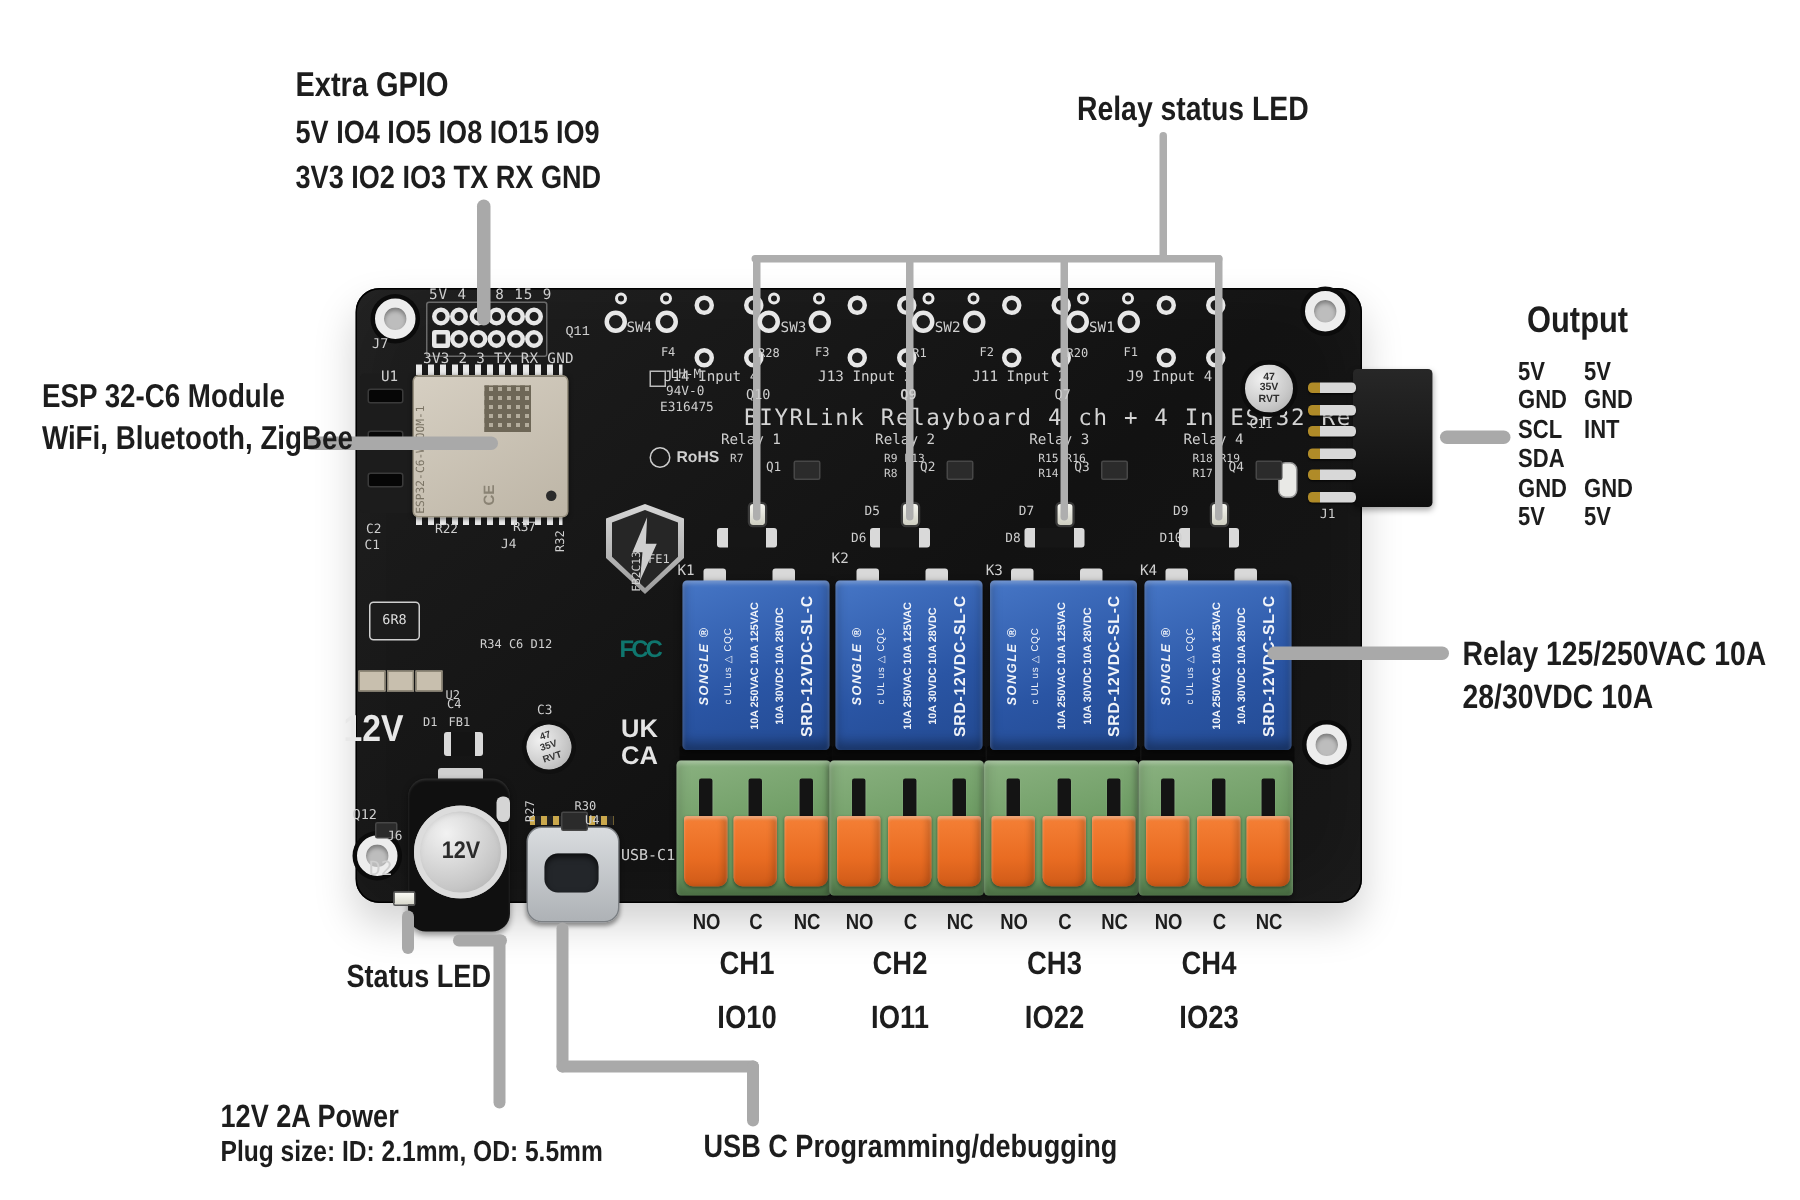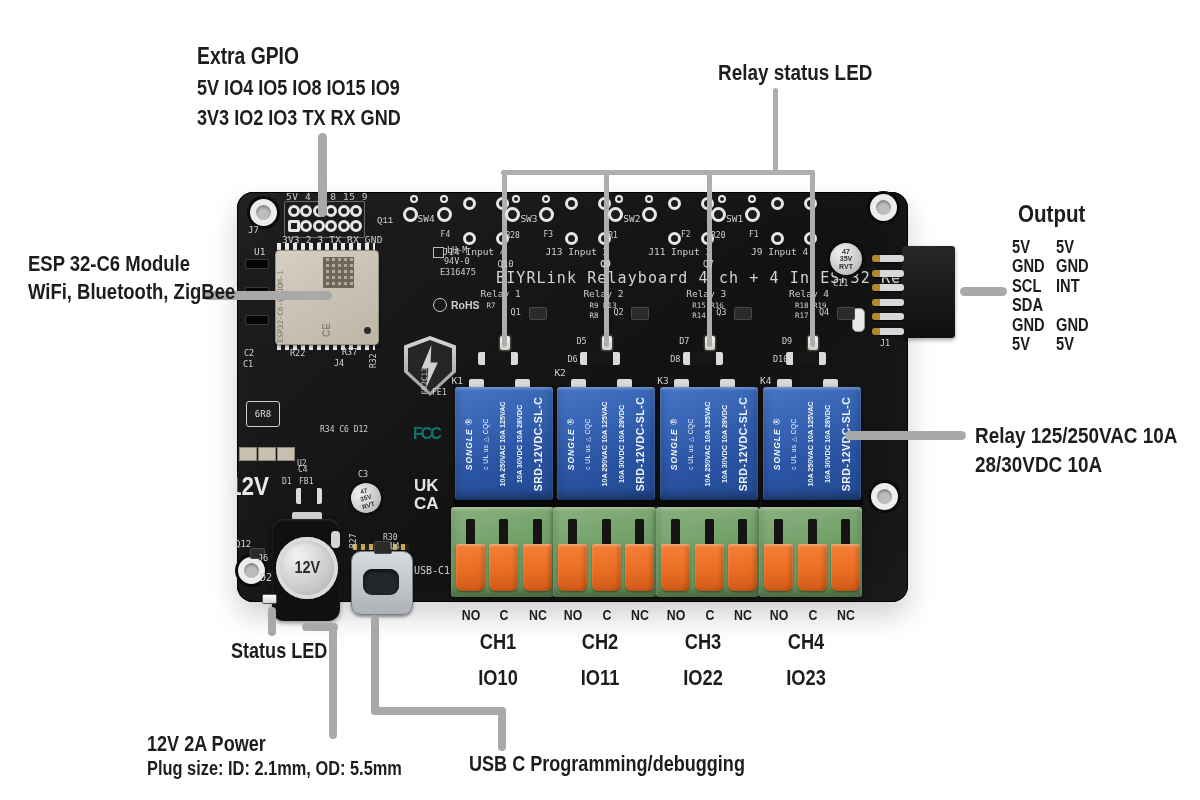--- a/index.html
+++ b/index.html
@@ -150,32 +150,32 @@
       <div class="silk" style="left:248px;top:226px;font-size:9px;">J7</div>
       <div class="silk" style="left:254px;top:247px;font-size:9.5px;">U1</div>
       <div class="silk" style="left:377px;top:217px;font-size:9px;font-family:Liberation Mono, monospace;">Q11</div>
       <div class="silk" style="left:244px;top:349px;font-size:8.5px;">C2</div>
       <div class="silk" style="left:243px;top:360px;font-size:8.5px;">C1</div>
       <div class="silk" style="left:290px;top:349px;font-size:8.5px;">R22</div>
       <div class="silk" style="left:342px;top:348px;font-size:8.5px;">R37</div>
       <div class="silk" style="left:334px;top:359px;font-size:8.5px;">J4</div>
       <div class="silk" style="left:378px;top:360px;font-size:8px;transform:rotate(-90deg);transform-origin:0 100%;">R32</div>
       <div class="silk" style="left:428px;top:386.5px;font-size:7.5px;transform:rotate(-90deg);transform-origin:0 100%;">FB2C13</div>
-      <div class="silk" style="left:432px;top:389px;font-size:8px;">FE1</div>
+      <div class="silk" style="left:432px;top:369px;font-size:8px;">FE1</div>
       <div class="silk" style="left:297px;top:460px;font-size:8px;">U2</div>
       <div class="silk" style="left:298px;top:466px;font-size:8px;">C4</div>
       <div class="silk" style="left:299px;top:478px;font-size:8px;">FB1</div>
       <div class="silk" style="left:282px;top:478px;font-size:8px;">D1</div>
       <div class="silk" style="left:358px;top:470px;font-size:8.5px;">C3</div>
       <div class="silk" style="left:358px;top:540px;font-size:8px;transform:rotate(-90deg);transform-origin:0 100%;">R27</div>
       <div class="silk" style="left:383px;top:534px;font-size:8px;">R30</div>
       <div class="silk" style="left:390px;top:543px;font-size:8px;">U4</div>
       <div class="silk" style="left:235px;top:540px;font-size:9px;">Q12</div>
       <div class="silk" style="left:258px;top:554px;font-size:8.5px;">J6</div>
-      <div class="silk" style="left:260px;top:573px;font-size:10px;">D2</div>
+      <div class="silk" style="left:246px;top:573px;font-size:13px;">D2</div>
       <div class="silk" style="left:320px;top:426px;font-size:8px;">R34 C6 D12</div>
       <div class="silk" style="left:833px;top:279px;font-size:8.5px;">C11</div>
       <div class="silk" style="left:880px;top:339px;font-size:8.5px;">J1</div>
       <div class="ring" style="left:409.6px;top:195px;width:8px;height:8px;border-width:2.5px;"></div>
       <div class="ring" style="left:439.6px;top:195px;width:8px;height:8px;border-width:2.5px;"></div>
       <div class="ring" style="left:402.6px;top:207px;width:15px;height:15px;"></div>
       <div class="ring" style="left:436.6px;top:207px;width:15px;height:15px;"></div>
       <div class="silk" style="left:417.6px;top:214px;font-size:9.5px;">SW4</div>
       <div class="ring" style="left:462.6px;top:197px;width:13px;height:13px;"></div>
       <div class="ring" style="left:495.6px;top:197px;width:13px;height:13px;"></div>
@@ -266,21 +266,21 @@
       <div class="ring" style="left:615.2px;top:195px;width:8px;height:8px;border-width:2.5px;"></div>
       <div class="ring" style="left:645.2px;top:195px;width:8px;height:8px;border-width:2.5px;"></div>
       <div class="ring" style="left:608.2px;top:207px;width:15px;height:15px;"></div>
       <div class="ring" style="left:642.2px;top:207px;width:15px;height:15px;"></div>
       <div class="silk" style="left:623.2px;top:214px;font-size:9.5px;">SW2</div>
       <div class="ring" style="left:668.2px;top:197px;width:13px;height:13px;"></div>
       <div class="ring" style="left:701.2px;top:197px;width:13px;height:13px;"></div>
       <div class="ring" style="left:668.2px;top:232px;width:13px;height:13px;"></div>
       <div class="ring" style="left:701.2px;top:232px;width:13px;height:13px;"></div>
       <div class="silk" style="left:648.2px;top:247px;font-size:9.5px;">J11 Input 2</div>
-      <div class="silk" style="left:681px;top:231px;font-size:8px;">F2</div>
+      <div class="silk" style="left:653px;top:231px;font-size:8px;">F2</div>
       <div class="silk" style="left:608.2px;top:232px;font-size:8px;">R1</div>
       <div class="silk" style="left:600.2px;top:260px;font-size:9px;font-weight:bold;">Q9</div>
       <div class="silk" style="left:686.2px;top:289px;font-size:9.5px;">Relay 3</div>
       <div class="silk" style="left:692.2px;top:302px;font-size:7.5px;">R15 R16</div>
       <div class="silk" style="left:692.2px;top:312px;font-size:7.5px;">R14</div>
       <div class="chip" style="left:734.2px;top:307px;width:16px;height:11px;"></div>
       <div class="silk" style="left:716.2px;top:308px;font-size:8.5px;">Q3</div>
       <div style="position:absolute;left:705.2px;top:336px;width:10px;height:14px;background:linear-gradient(#f6f6f0,#cfcfc2);border-radius:2px;box-shadow:0 0 0 1.5px #3a3a3a;"></div>
       <div class="silk" style="left:679.2px;top:337px;font-size:8.5px;">D7</div>
       <div style="position:absolute;left:683.2px;top:352px;width:40px;height:13px;border-radius:2px;background:linear-gradient(90deg,#d9d9d9 0 7px,#161616 7px calc(100% - 7px),#d9d9d9 calc(100% - 7px));"></div>

